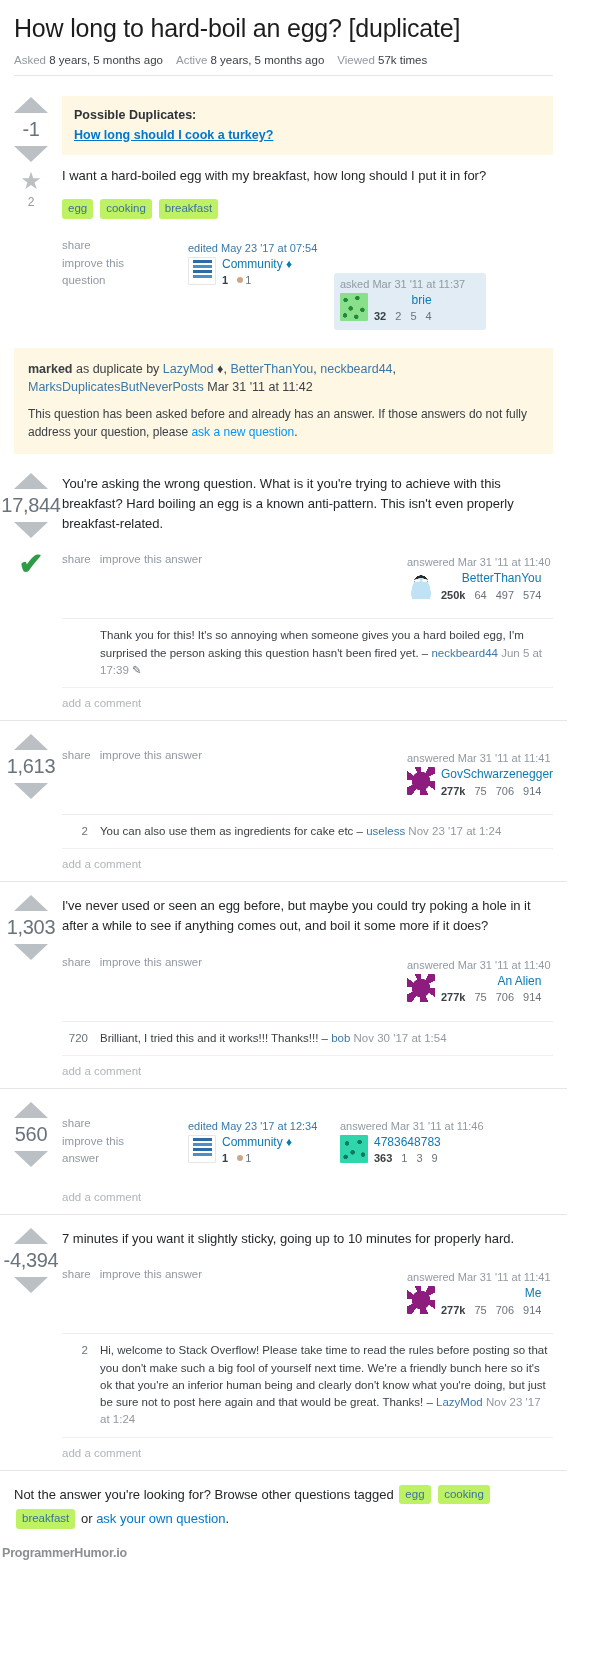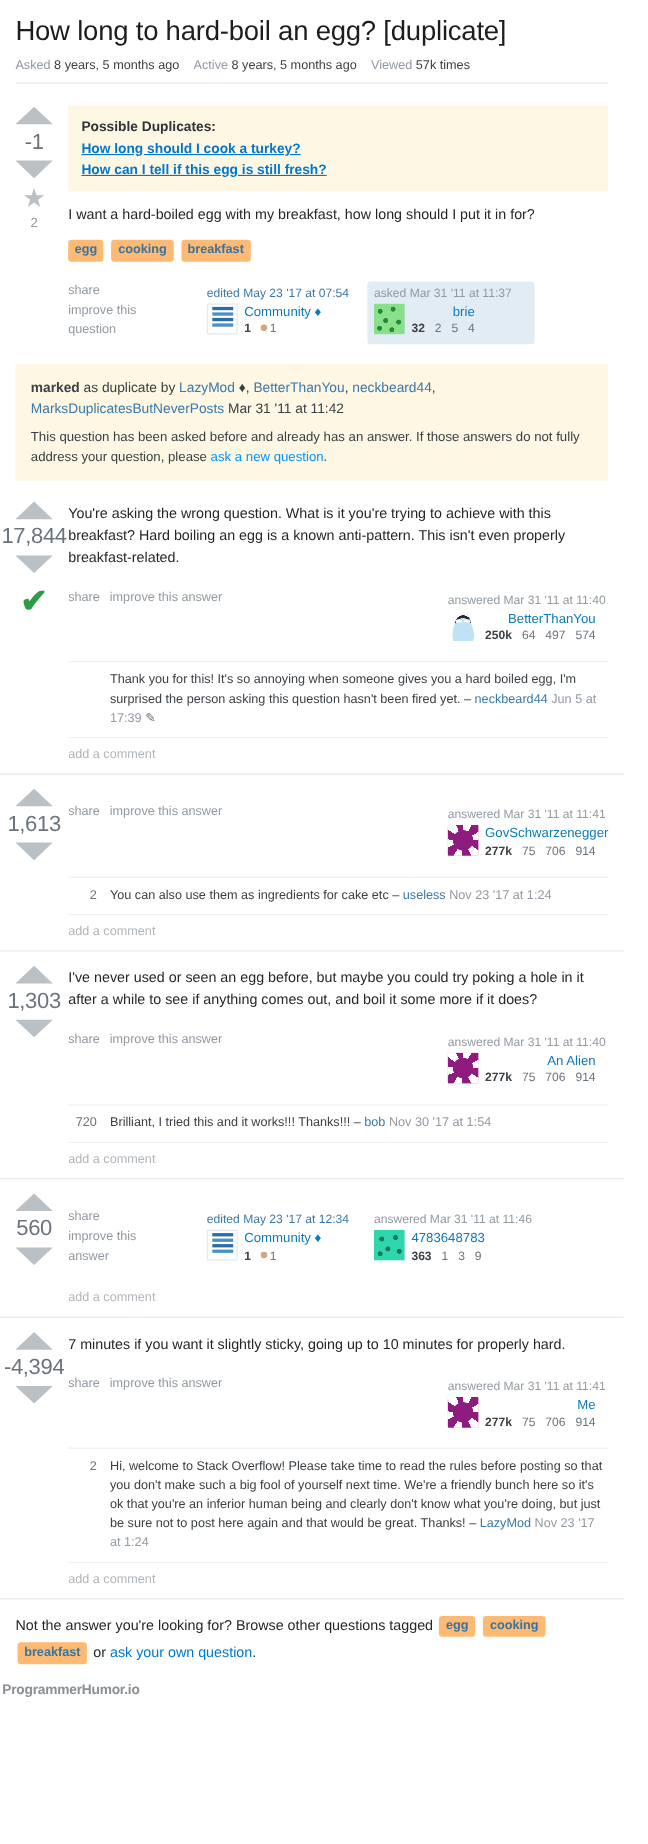--- a/index.html
+++ b/index.html
@@ -78,32 +78,32 @@
     line-height: 1.45;
   }
   .dup-banner .hdr { font-weight:bold; color:#2f3337; margin-bottom:2px;}
   .dup-banner a { color:#0077cc; text-decoration: underline; display:block; margin-top:1px;font-weight:bold;}
 
   .q-body { font-size: 13px; line-height:1.5; color:#242729; padding: 11px 0 0 0; }
 
   
   .tags { margin: 14px 0 0 0; display:flex; gap:7px; flex-wrap:wrap; }
   .tag {
-    background:#fdba74; color:#39739d;
+    background:#bef264; color:#39739d;
     font-size: 11.5px; padding: 4px 6px 4px 6px;
-    border-radius: 3px; line-height:1;font-weight:bold;
+    border-radius: 3px; line-height:1;
   }
 
   
   .sigrow { display:flex; margin-top: 18px; padding-bottom:8px; font-size:11.5px; }
   .sig-actions { color:#9199a1; line-height:1.55; width: 120px; min-width:120px;}
   .sig-actions div { cursor:pointer; }
   .sig-spacer { flex: 1; }
   .usercard { width: 152px; min-width:152px; padding: 5px 6px 6px 6px; }
-  .usercard.highlight { background:#e1ecf4; border-radius:3px; }
+  .usercard.highlight { background:#e1ecf4; border-radius:3px;margin-top:36px; }
   .usercard .when { color:#9199a1; font-size:11px; margin-bottom:3px; white-space:nowrap;}
   .usercard .when.blue { color:#3b78a8; }
   .ucrow { display:flex; align-items:flex-start; gap:6px;text-align:right; }
   .avatar {
     width:28px; height:28px; min-width:28px; border-radius:1px;
     background:#cfd4d8; overflow:hidden; position:relative;
   }
   .av-community {
     background:#fff;
     display:flex;align-items:center;justify-content:center;
@@ -237,21 +237,20 @@
       <div class="votecount">-1</div>
       <div class="arrow-down"></div>
       <div class="star">★</div>
       <div class="favcount">2</div>
     </div>
 
     <div class="postcell">
       <div class="dup-banner">
         <div class="hdr">Possible Duplicates:</div>
         <a href="#">How long should I cook a turkey?</a>
-        <a href="#">How can I tell if this egg is still fresh?</a>
       </div>
 
       <div class="q-body">I want a hard-boiled egg with my breakfast, how long should I put it in for?</div>
 
       <div class="tags">
         <span class="tag">egg</span>
         <span class="tag">cooking</span>
         <span class="tag">breakfast</span>
       </div>
 

